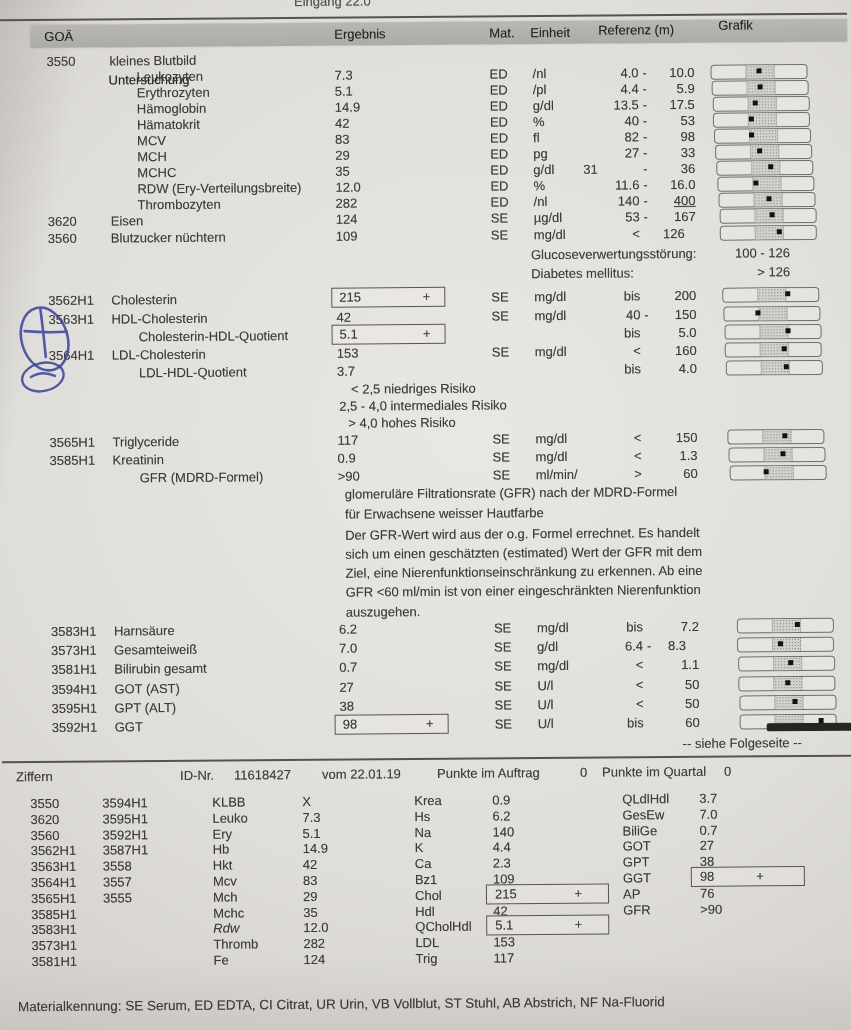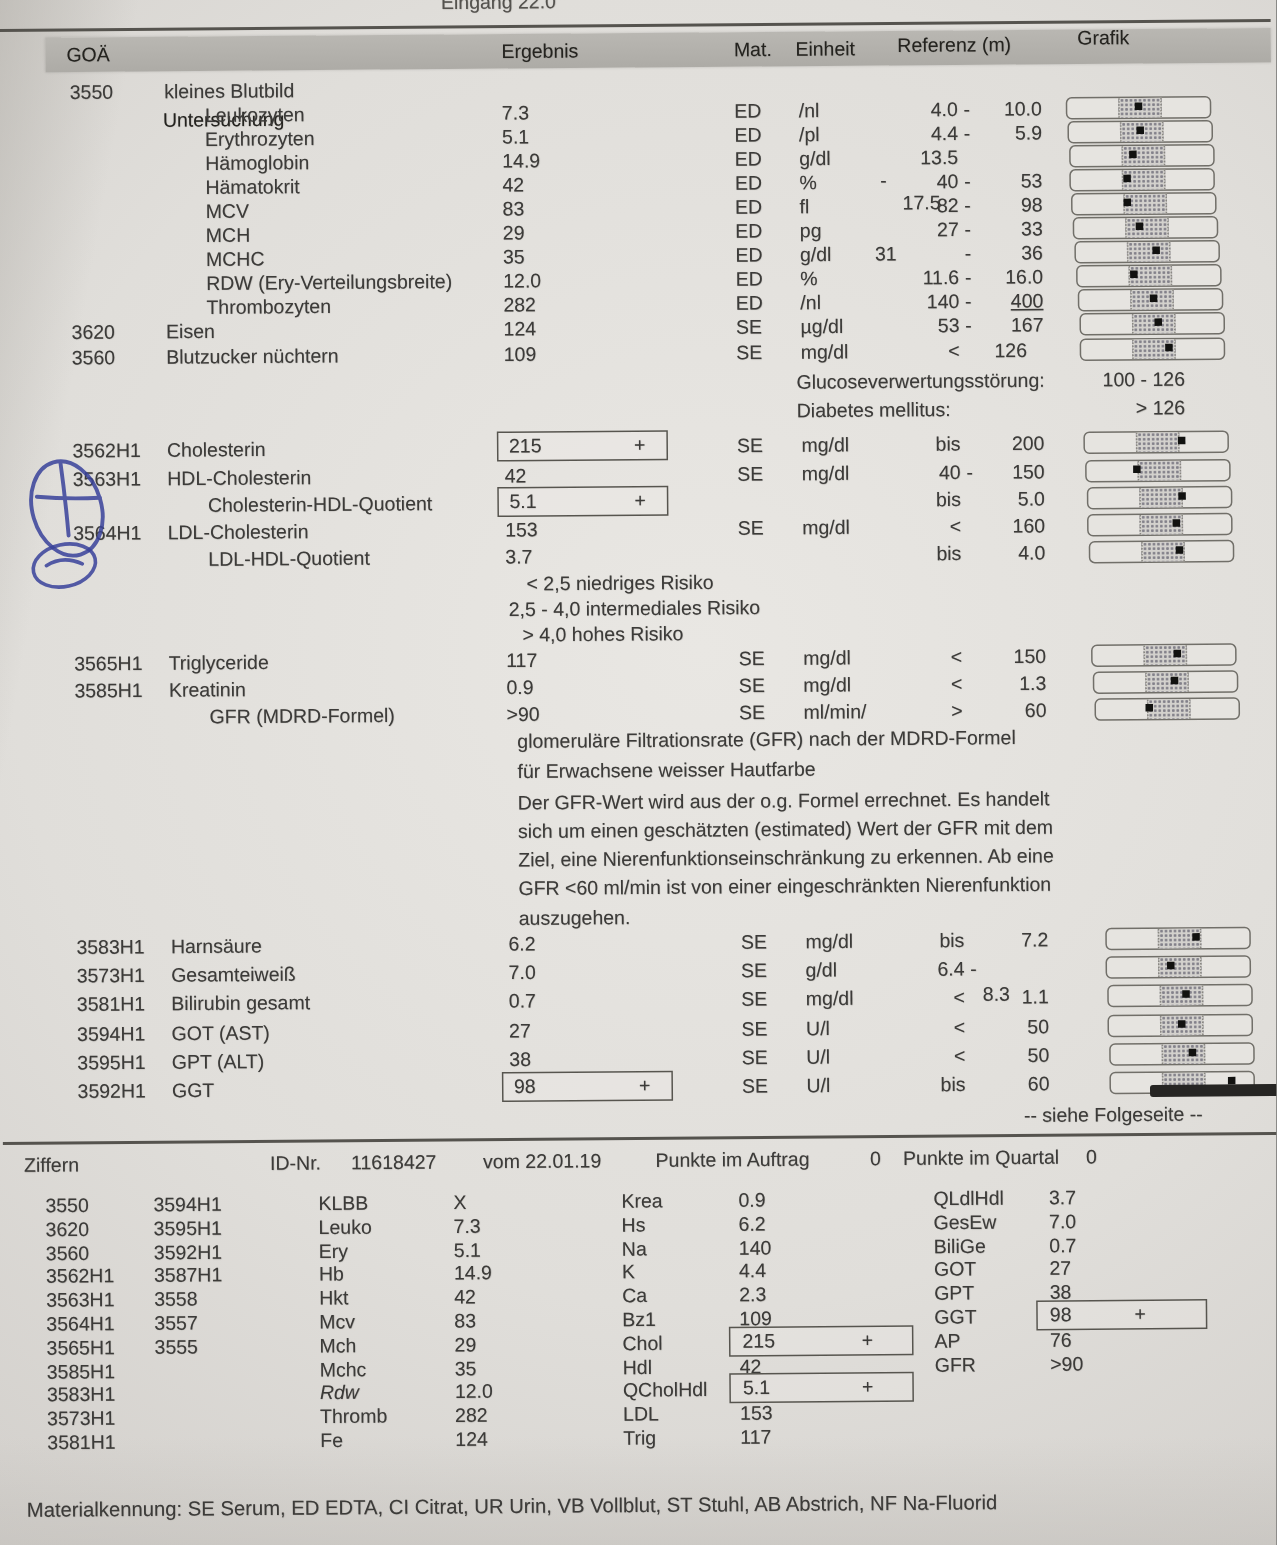--- a/index.html
+++ b/index.html
@@ -85,21 +85,21 @@
           <div class="bar" style="left: 715px;">
             <div class="hatch" style="left: 34.2px; width: 26.6px;"></div>
             <div class="mark" style="left: 44.5px;"></div>
           </div>
         </div>
         <div class="row" style="top: 99px;">
           <div class="t" style="left: 140px;">Hämoglobin</div>
           <div class="t" style="left: 338px;">14.9</div>
           <div class="t" style="left: 493px;">ED</div>
           <div class="t" style="left: 536px;">g/dl</div>
-          <div style="position: absolute; left: 586px; top: 0px; display: flex; flex-direction: column;">
+          <div style="position: absolute; left: 586px; top: 0px; display: flex;">
             <div class="t" style="position: static; width: 56px; text-align: right;">13.5</div>
             <div class="t" style="position: static; width: 12px; text-align: center;">-</div>
             <div class="t" style="position: static; width: 44px; text-align: right;">17.5</div>
           </div>
           <div class="bar" style="left: 716px;">
             <div class="hatch" style="left: 34.2px; width: 26.6px;"></div>
             <div class="mark" style="left: 38.8px;"></div>
           </div>
         </div>
         <div class="row" style="top: 115px;">
@@ -407,21 +407,21 @@
         </div>
         <div class="row" style="top: 640px;">
           <div class="t goa">3573H1</div>
           <div class="t" style="left: 113px;">Gesamteiweiß</div>
           <div class="t" style="left: 338px;">7.0</div>
           <div class="t" style="left: 493px;">SE</div>
           <div class="t" style="left: 536px;">g/dl</div>
           <div style="position: absolute; left: 586px; top: 0px; display: flex;">
             <div class="t" style="position: static; width: 56px; text-align: right;">6.4</div>
             <div class="t" style="position: static; width: 12px; text-align: center;">-</div>
-            <div class="t" style="position: static; width: 44px; text-align: left; margin-top: 17px;">8.3</div>
+            <div class="t" style="position: static; width: 44px; text-align: center;">8.3</div>
           </div>
           <div class="bar" style="left: 736px;">
             <div class="hatch" style="left: 34.2px; width: 26.6px;"></div>
             <div class="mark" style="left: 39.75px;"></div>
           </div>
         </div>
         <div class="row" style="top: 659px;">
           <div class="t goa">3581H1</div>
           <div class="t" style="left: 113px;">Bilirubin gesamt</div>
           <div class="t" style="left: 338px;">0.7</div>

